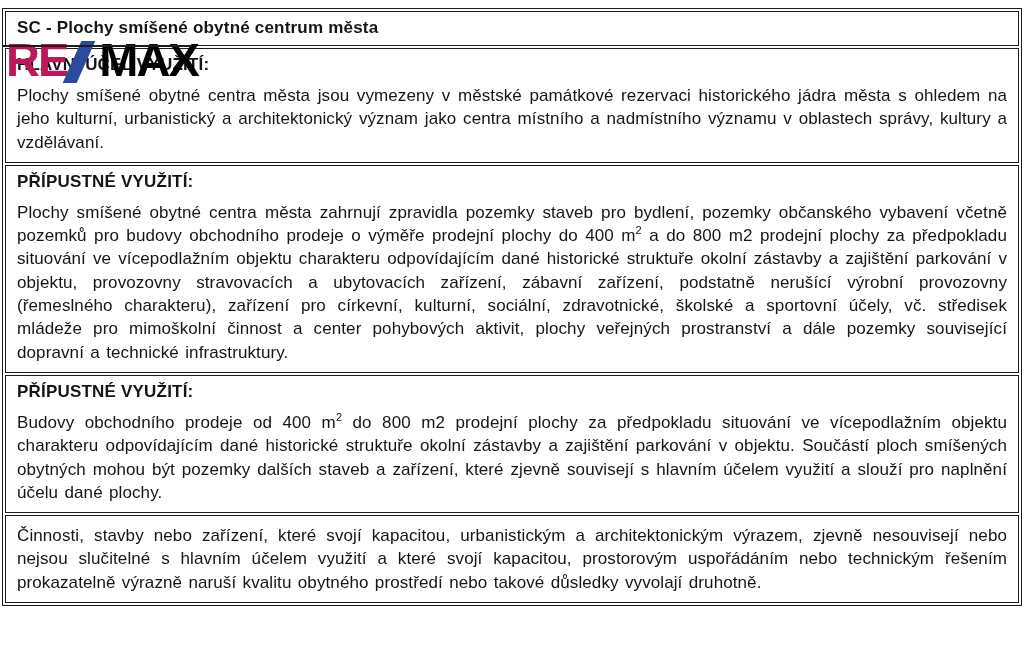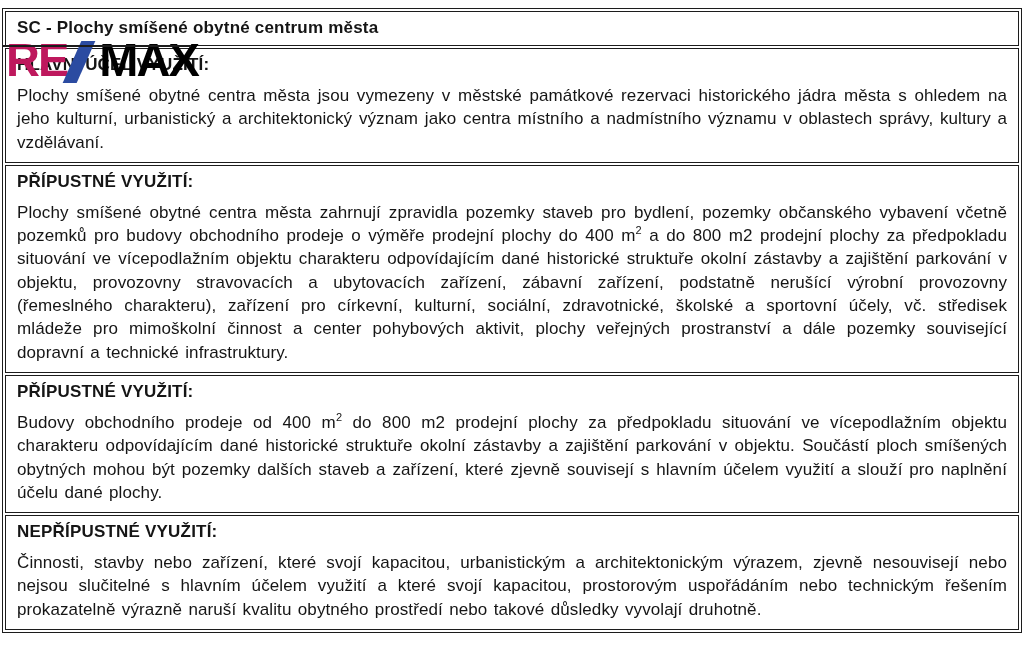--- a/index.html
+++ b/index.html
@@ -114,21 +114,20 @@
     </div>
 
     <div class="row section">
       <div class="heading">PŘÍPUSTNÉ VYUŽITÍ:</div>
       <div class="body">
         <span>Budovy obchodního prodeje od 400 m</span><sup>2</sup><span> do 800 m2 prodejní plochy za předpokladu situování ve vícepodlažním objektu charakteru odpovídajícím dané historické struktuře okolní zástavby a zajištění parkování v objektu. Součástí ploch smíšených obytných mohou být pozemky dalších staveb a zařízení, které zjevně souvisejí s hlavním účelem využití a slouží pro naplnění účelu dané plochy.</span>
       </div>
     </div>
 
     <div class="row section">
-      <div class="heading">NEPŘÍPUSTNÉ VYUŽITÍ:</div>
       <div class="body">
         <span>Činnosti, stavby nebo zařízení, které svojí kapacitou, urbanistickým a architektonickým výrazem, zjevně nesouvisejí nebo nejsou slučitelné s hlavním účelem využití a které svojí kapacitou, prostorovým uspořádáním nebo technickým řešením prokazatelně výrazně naruší kvalitu obytného prostředí nebo takové důsledky vyvolají druhotně.</span>
       </div>
     </div>
 
   </div>
 
   <div class="watermark">
     <span class="wm-letters" style="color: #be185d;">RE</span><span class="wm-slash" style="background-color: rgb(43, 75, 161);"></span><span class="wm-letters" style="color: #000000; margin-left: 10px;">MAX</span>
   </div>

